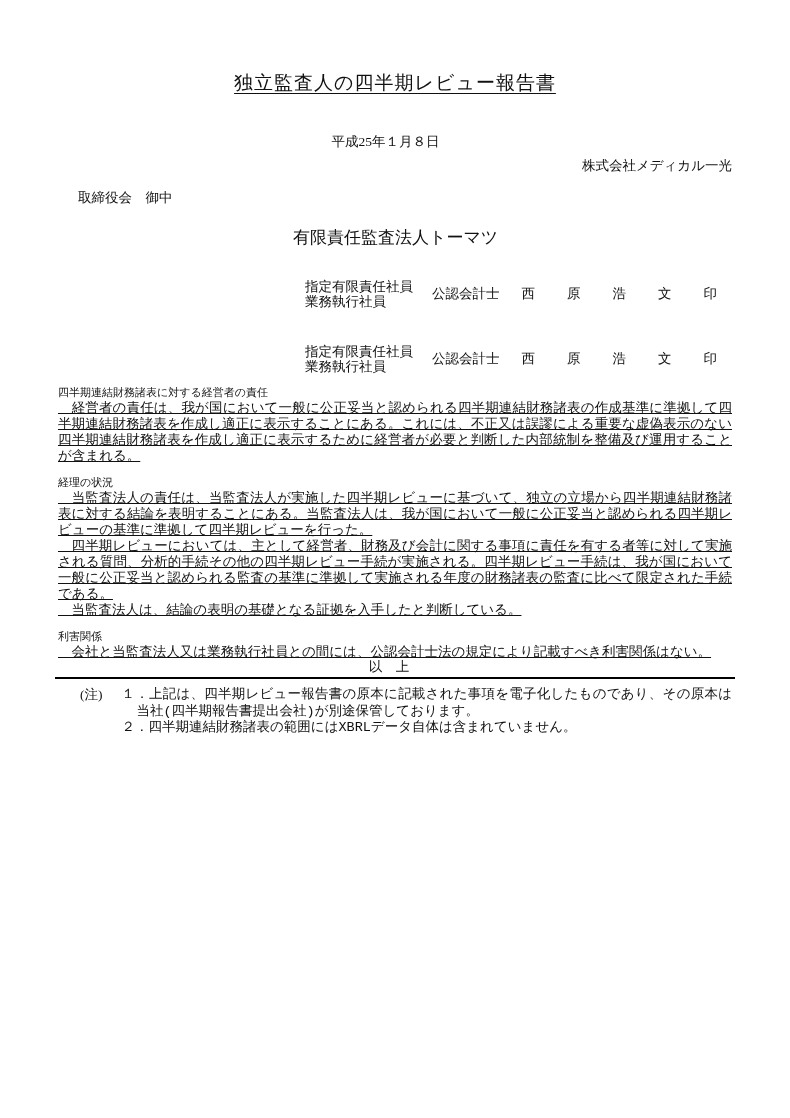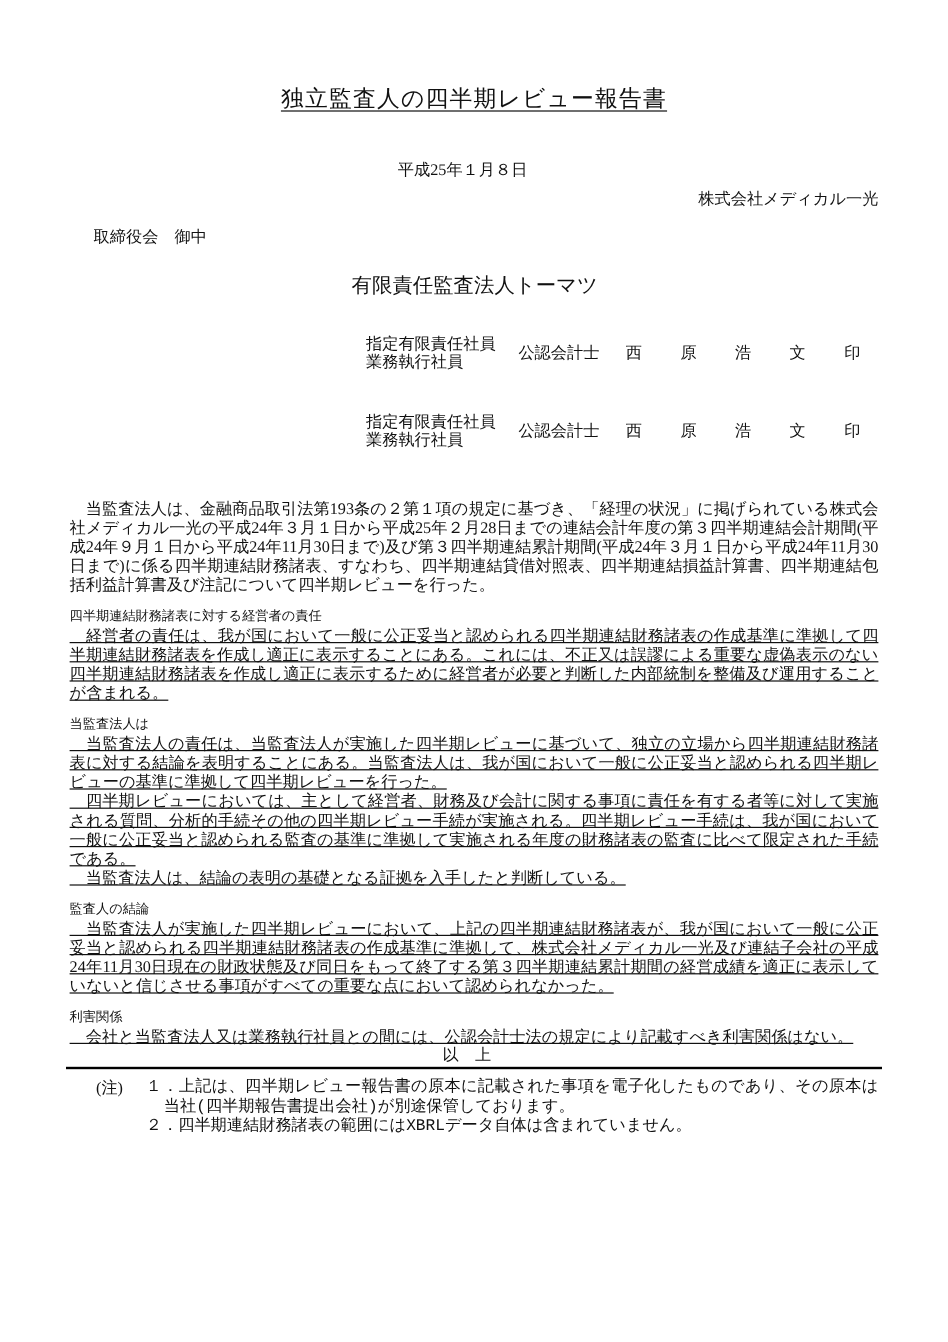--- a/index.html
+++ b/index.html
@@ -66,38 +66,33 @@
   <div class="sig-row second">
     <div class="sig-role">
       <div>指定有限責任社員</div>
       <div>業務執行社員</div>
     </div>
     <div class="sig-title">公認会計士</div>
     <div class="sig-name">西原浩文</div>
     <div class="sig-seal">印</div>
   </div>
 
-  <p class="body-text intro">　当監査法人は、金融商品取引法第193条の２第１項の規定に基づき、「経理の状況」に掲げられている株式会社メディカル一光の平成24年３月１日から平成25年２月28日までの連結会計年度の第３四半期連結会計期間(平成24年９月１日から平成24年11月30日まで)及び第３四半期連結累計期間(平成24年３月１日から平成24年11月30日まで)に係る四半期連結財務諸表、すなわち、四半期連結貸借対照表、四半期連結損益計算書、四半期連結包括利益計算書及び注記について四半期レビューを行った。</p>
 
   <div>
     <h2 class="section-heading">四半期連結財務諸表に対する経営者の責任</h2>
     <p class="body-text section-paragraph">　経営者の責任は、我が国において一般に公正妥当と認められる四半期連結財務諸表の作成基準に準拠して四半期連結財務諸表を作成し適正に表示することにある。これには、不正又は誤謬による重要な虚偽表示のない四半期連結財務諸表を作成し適正に表示するために経営者が必要と判断した内部統制を整備及び運用することが含まれる。</p>
   </div>
 
   <div>
-    <h2 class="section-heading">当監査法人は</h2>
+    <h2 class="section-heading">経理の状況</h2>
     <p class="body-text section-paragraph">　当監査法人の責任は、当監査法人が実施した四半期レビューに基づいて、独立の立場から四半期連結財務諸表に対する結論を表明することにある。当監査法人は、我が国において一般に公正妥当と認められる四半期レビューの基準に準拠して四半期レビューを行った。</p>
     <p class="body-text section-paragraph">　四半期レビューにおいては、主として経営者、財務及び会計に関する事項に責任を有する者等に対して実施される質問、分析的手続その他の四半期レビュー手続が実施される。四半期レビュー手続は、我が国において一般に公正妥当と認められる監査の基準に準拠して実施される年度の財務諸表の監査に比べて限定された手続である。</p>
     <p class="body-text section-paragraph">　当監査法人は、結論の表明の基礎となる証拠を入手したと判断している。</p>
   </div>
 
-  <div>
-    <h2 class="section-heading">監査人の結論</h2>
-    <p class="body-text section-paragraph">　当監査法人が実施した四半期レビューにおいて、上記の四半期連結財務諸表が、我が国において一般に公正妥当と認められる四半期連結財務諸表の作成基準に準拠して、株式会社メディカル一光及び連結子会社の平成24年11月30日現在の財政状態及び同日をもって終了する第３四半期連結累計期間の経営成績を適正に表示していないと信じさせる事項がすべての重要な点において認められなかった。</p>
-  </div>
 
   <div>
     <h2 class="section-heading">利害関係</h2>
     <p class="body-text section-paragraph">　会社と当監査法人又は業務執行社員との間には、公認会計士法の規定により記載すべき利害関係はない。</p>
   </div>
 
   <div class="closing">以　上</div>
 
   <hr class="rule">
 

